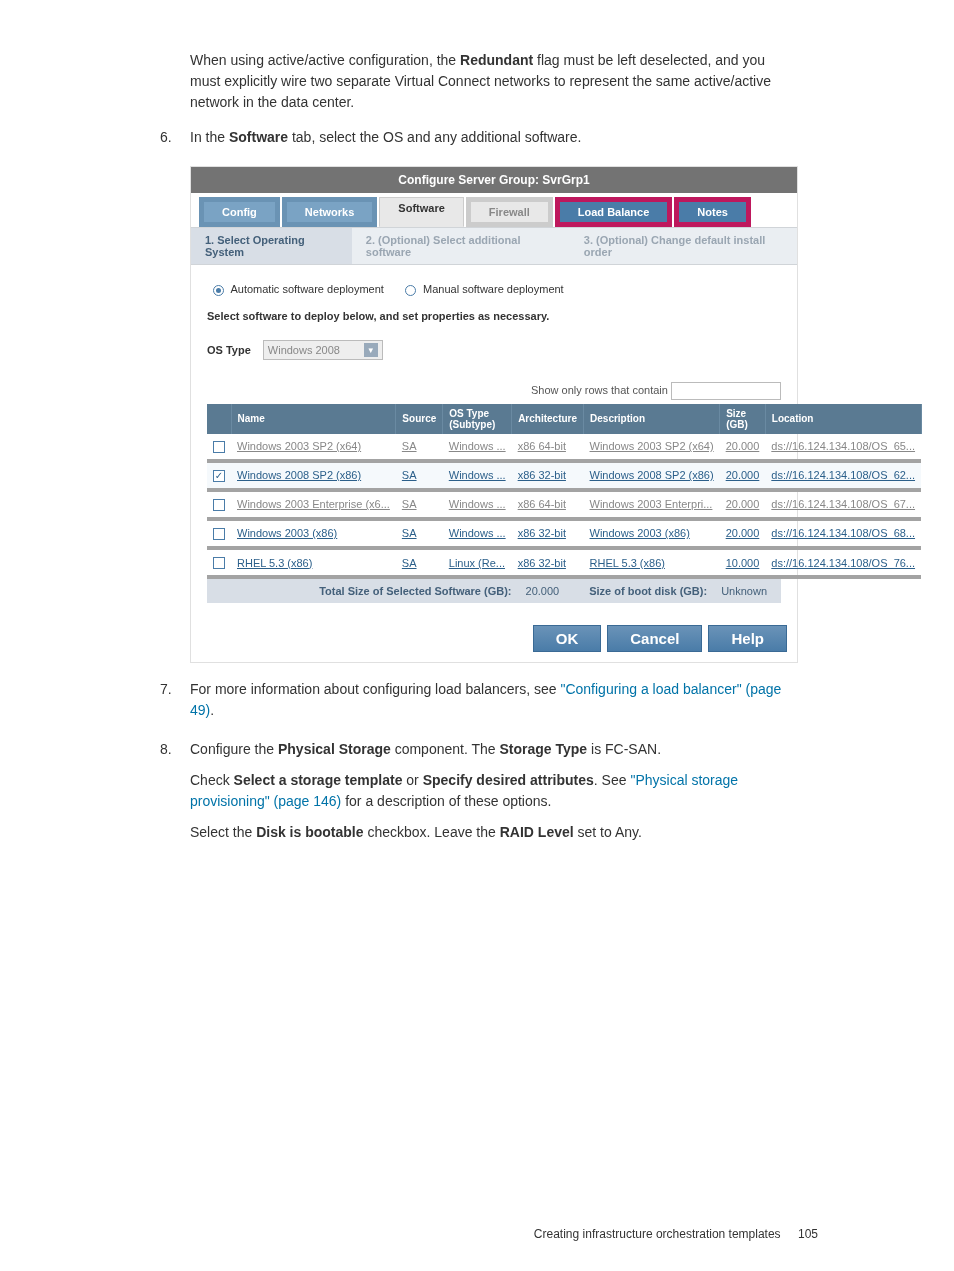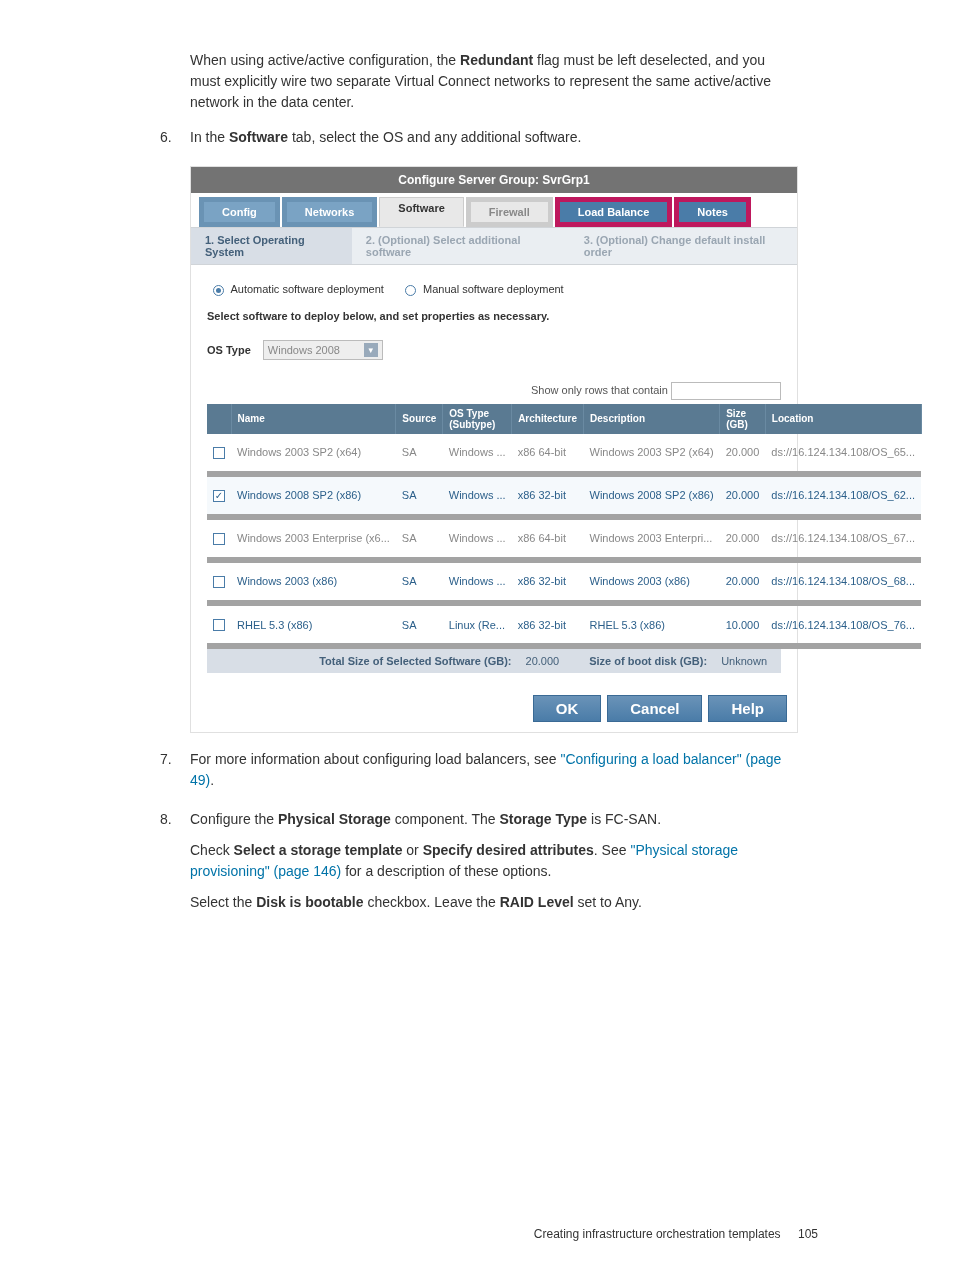--- a/index.html
+++ b/index.html
@@ -123,22 +123,22 @@
   }
   table.sw {
     width: 100%; border-collapse: collapse; font-size: 11px;
   }
   table.sw th {
     background: #5a7a92; color: #fff; font-weight: bold;
     text-align: left; padding: 4px 6px; border-right: 1px solid #6a8aa2;
     font-size: 10px;
   }
   table.sw td {
-    padding: 12px 6px; color: #888; border-bottom: 6px solid #a3a3a3;
-    white-space: nowrap; overflow: hidden;
+    padding: 6px 6px; color: #888; border-bottom: 4px solid #a3a3a3;
+    white-space: nowrap; overflow: hidden; text-decoration: underline;
   }
   table.sw tr.sel td { color: #2b5f8a; background: #f5f9fc; }
   table.sw tr.alt td { color: #2b5f8a; }
   .chk {
     display: inline-block; width: 12px; height: 12px;
     border: 1px solid #4a7ca8; background: #fff; vertical-align: middle;
     text-align: center; line-height: 10px; font-size: 10px; color: #2b5f8a;
   }
   .totals {
     background: #d8dee6; padding: 6px 10px; font-size: 11px;

